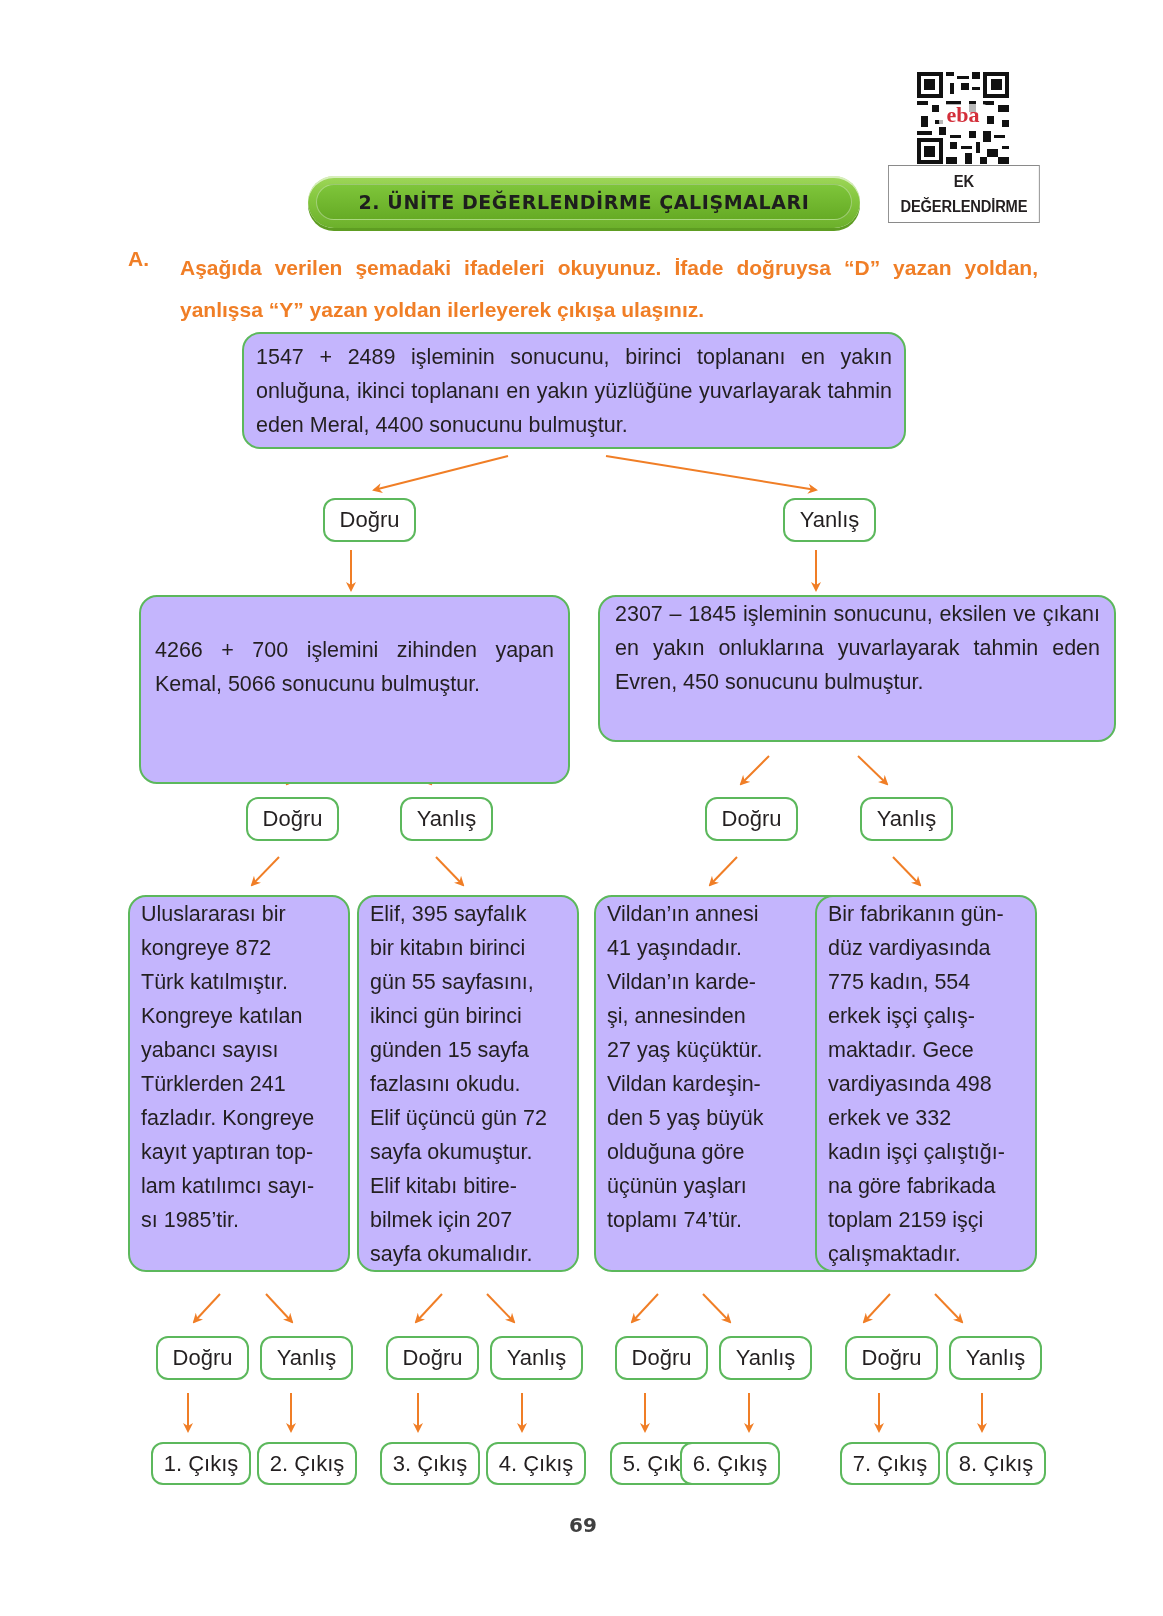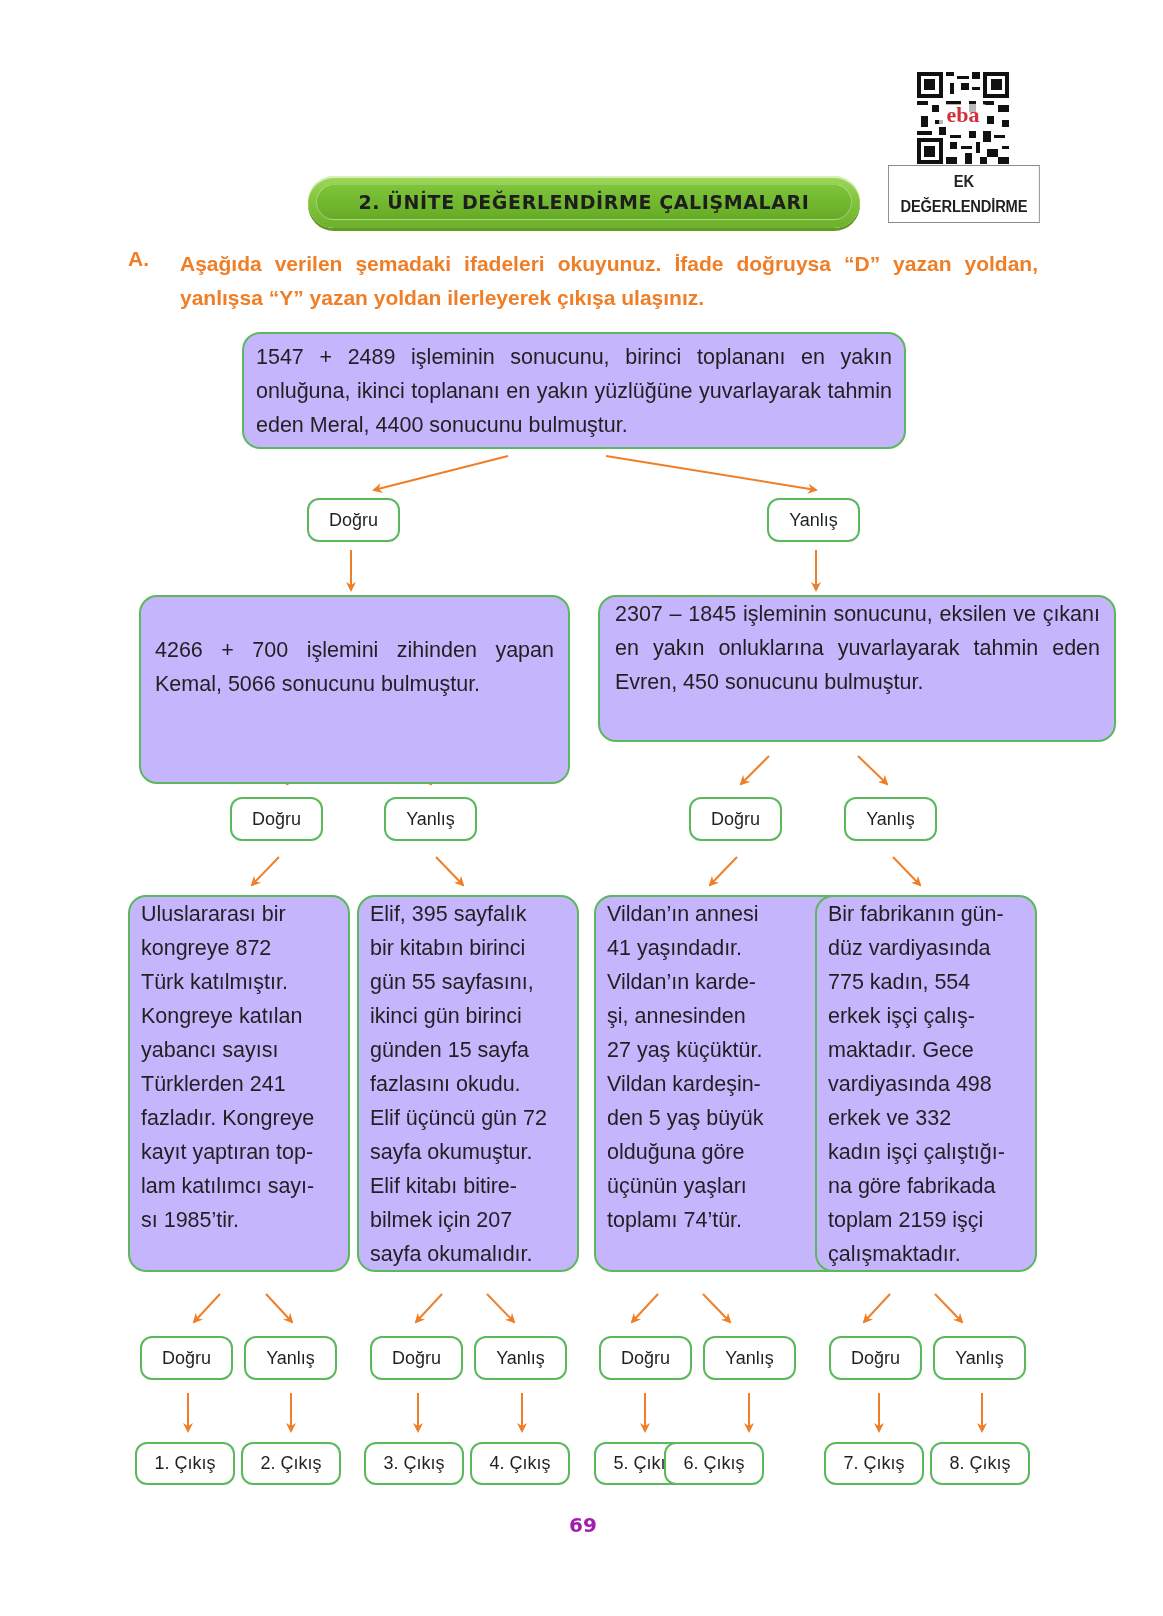--- a/index.html
+++ b/index.html
@@ -27,33 +27,33 @@
     box-shadow: 0 3px 0 #5e9d22, inset 0 2px 0 rgba(255,255,255,0.6); }
   .banner-inner { position: absolute; left: 8px; right: 8px; top: 8px; bottom: 8px; border-radius: 18px;
     background: linear-gradient(#7ec53a, #66ab25); border: 1px solid rgba(255,255,255,0.35);
     display: flex; align-items: center; justify-content: center; }
   .banner-text { font-family: "DejaVu Sans", sans-serif; font-weight: bold; font-size: 19px;
     letter-spacing: 0.6px; color: #1e1e1e; }
 
   
   .instr-label { left: 128px; top: 247px; font-size: 21px; font-weight: bold; color: #f07e26; }
   .instr-text { left: 180px; top: 247px; width: 858px; font-size: 21px; font-weight: bold;
-    color: #f07e26; line-height: 34px; text-align: justify; text-align-last: left; }
+    color: #f07e26; line-height: 42px; text-align: justify; text-align-last: left; }
 
   
   .box { position: absolute; border: 2px solid #5cb85c; border-radius: 18px; background: #c4b5fd;
     font-size: 21.5px; line-height: 34px; color: #231f20; }
   .box p { white-space: pre-line; }
   .pill { position: absolute; border: 2px solid #5cb85c; border-radius: 12px; background: #fff;
-    font-size: 18px; display: flex; align-items: center; justify-content: center; color: #231f20; }
+    font-size: 22px; display: flex; align-items: center; justify-content: center; color: #231f20; margin-left: 16px; }
 
   svg.arrows { position: absolute; left: 0; top: 0; width: 1163px; height: 1616px; pointer-events: none; }
 
   .page-num { left: 560px; top: 1513px; width: 46px; text-align: center; font-family: "DejaVu Sans", sans-serif;
-    font-weight: bold; font-size: 20px; color: #a21caf; }
+    font-weight: bold; font-size: 20px; color: #404040; }
 </style>
 </head>
 <body>
 
 <div class="abs qr">
   <svg viewBox="0 0 25 25" shape-rendering="crispEdges">
     <rect width="25" height="25" fill="#fff"></rect>
     <g fill="#111">
       <rect x="0" y="0" width="7" height="7"></rect>
         <rect x="1" y="1" width="5" height="5" fill="#fff"></rect>

